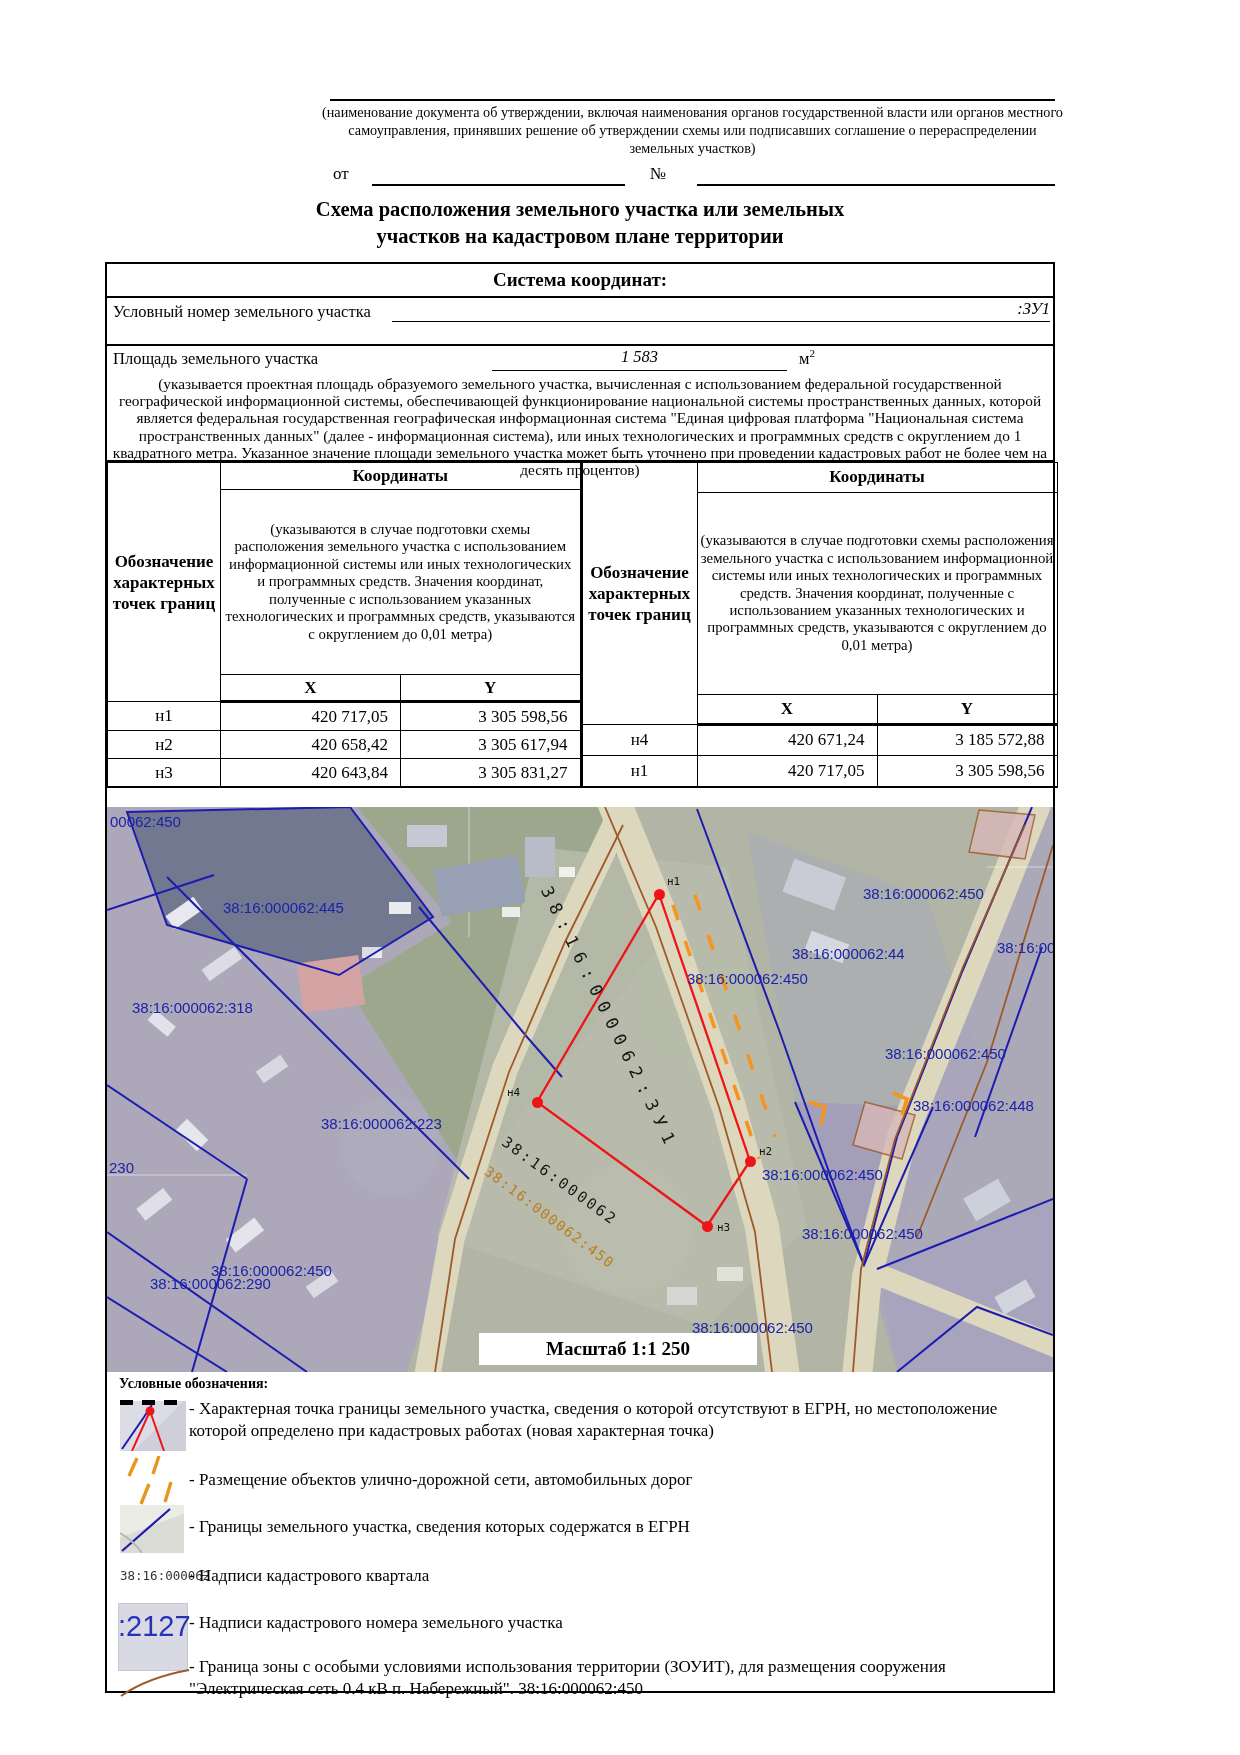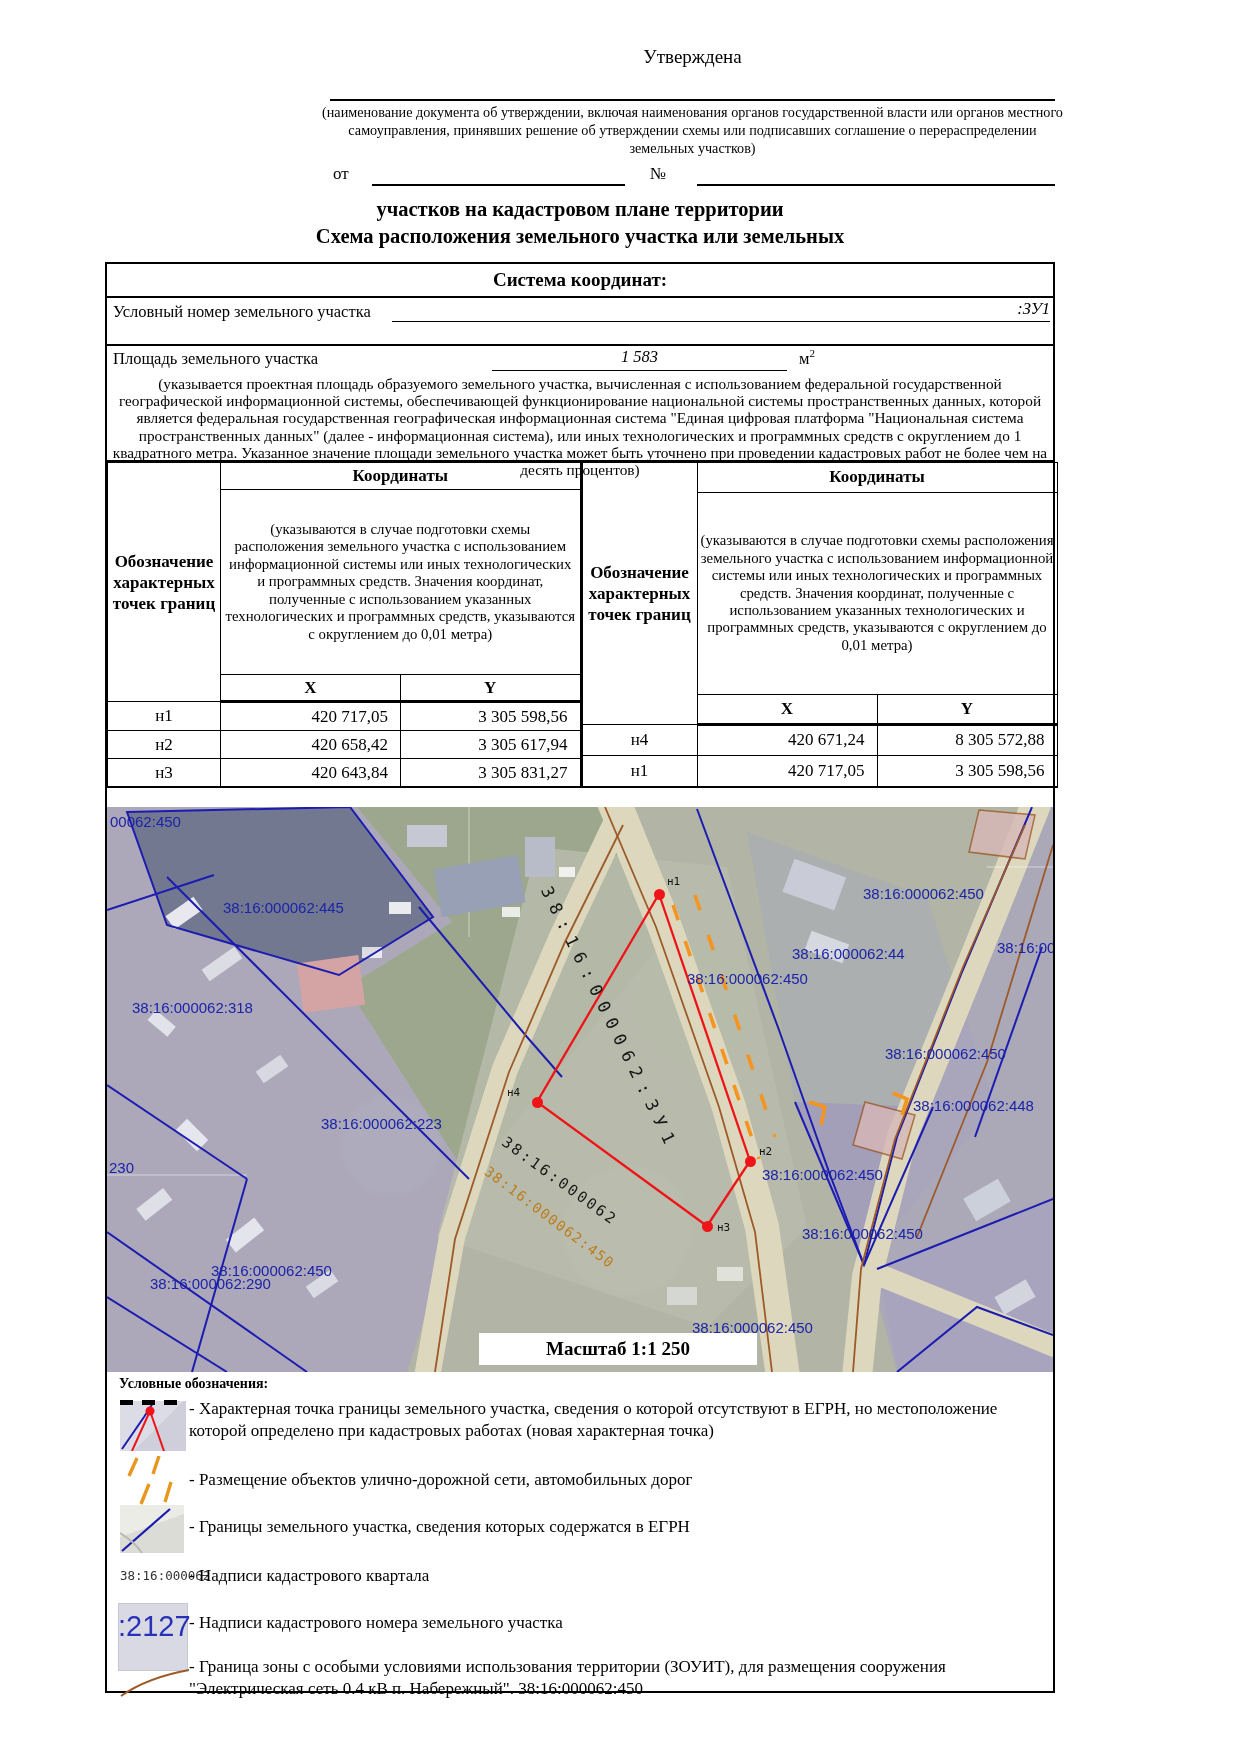--- a/index.html
+++ b/index.html
@@ -85,32 +85,31 @@
   .ic4{left:13px;top:196px;font-family:"DejaVu Sans Mono",monospace;font-size:12.5px;color:#333;}
   .ic5{left:11px;top:231px;width:70px;height:68px;background:#d9d9e3;
        box-shadow:inset 0 0 0 1px #c8c8d4;}
   .ic5 span{position:absolute;left:0px;top:7px;font-family:"Liberation Sans",sans-serif;font-size:29px;color:#2832b8;}
 </style>
 </head>
 <body>
 
 <div class="page">
 
-  <div class="abs approved">Утверждена</div>
   <div class="abs approval-rule"></div>
   <div class="abs approval-note">(наименование документа об утверждении, включая наименования органов государственной власти или органов местного самоуправления, принявших решение об утверждении схемы или подписавших соглашение о перераспределении земельных участков)</div>
   <div class="abs fromline">
     <span class="lbl" style="left:3px">от</span>
     <span class="u1"></span>
     <span class="lbl" style="left:320px">№</span>
     <span class="u2"></span>
   </div>
   <div class="abs doc-title">
+    <div>Схема расположения земельного участка или земельных</div>
     <div>участков на кадастровом плане территории</div>
-    <div>Схема расположения земельного участка или земельных</div>
   </div>
 
   <div class="abs doc">
 
     <div class="row-cs">Система координат:</div>
 
     <div class="row-num">
       <span class="lab">Условный номер земельного участка</span>
       <span class="val">:ЗУ1</span>
     </div>
@@ -173,21 +172,21 @@
         <tr>
               <td class="cnote" colspan="2">(указываются в случае подготовки схемы расположения земельного участка с использованием информационной системы или иных технологических и программных средств. Значения координат, полученные с использованием указанных технологических и программных средств, указываются с округлением до 0,01 метра)</td>
             </tr>
         <tr>
           <td class="xy">X</td>
           <td class="xy">Y</td>
         </tr>
         <tr>
           <td class="pt">н4</td>
           <td class="num">420 671,24</td>
-          <td class="num">8 305 572,88</td>
+          <td class="num">3 185 572,88</td>
         </tr>
         <tr class="last">
           <td class="pt">н1</td>
           <td class="num">420 717,05</td>
           <td class="num">3 305 598,56</td>
         </tr>
       </tbody>
         </table>
     </div>
 

